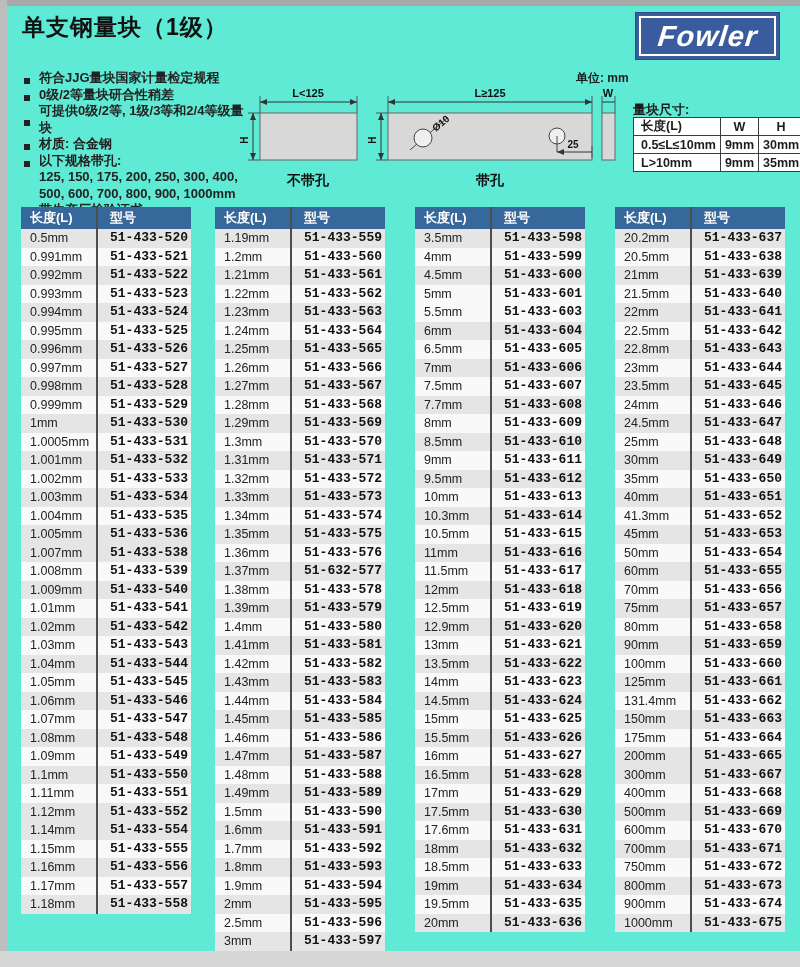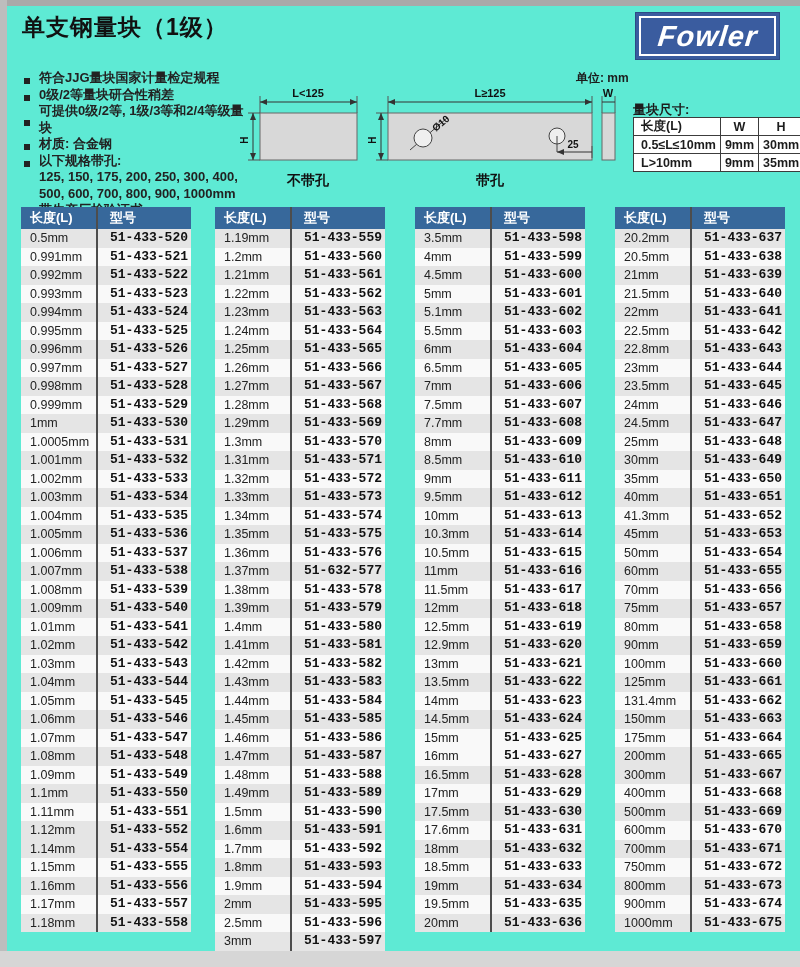--- a/index.html
+++ b/index.html
@@ -230,24 +230,20 @@
         <div class="col-model">51-433-534</div>
       </div>
       <div class="t-row even">
         <div class="col-len">1.004mm</div>
         <div class="col-model">51-433-535</div>
       </div>
       <div class="t-row odd">
         <div class="col-len">1.005mm</div>
         <div class="col-model">51-433-536</div>
       </div>
-      <div class="t-row even">
-        <div class="col-len">1.006mm</div>
-        <div class="col-model">51-433-537</div>
-      </div>
       <div class="t-row odd">
         <div class="col-len">1.007mm</div>
         <div class="col-model">51-433-538</div>
       </div>
       <div class="t-row even">
         <div class="col-len">1.008mm</div>
         <div class="col-model">51-433-539</div>
       </div>
       <div class="t-row odd">
         <div class="col-len">1.009mm</div>
@@ -498,24 +494,20 @@
         <div class="col-model">51-433-599</div>
       </div>
       <div class="t-row odd">
         <div class="col-len">4.5mm</div>
         <div class="col-model">51-433-600</div>
       </div>
       <div class="t-row even">
         <div class="col-len">5mm</div>
         <div class="col-model">51-433-601</div>
       </div>
-      <div class="t-row odd">
-        <div class="col-len">5.1mm</div>
-        <div class="col-model">51-433-602</div>
-      </div>
       <div class="t-row even">
         <div class="col-len">5.5mm</div>
         <div class="col-model">51-433-603</div>
       </div>
       <div class="t-row odd">
         <div class="col-len">6mm</div>
         <div class="col-model">51-433-604</div>
       </div>
       <div class="t-row even">
         <div class="col-len">6.5mm</div>
@@ -593,20 +585,24 @@
         <div class="col-len">14mm</div>
         <div class="col-model">51-433-623</div>
       </div>
       <div class="t-row odd">
         <div class="col-len">14.5mm</div>
         <div class="col-model">51-433-624</div>
       </div>
       <div class="t-row even">
         <div class="col-len">15mm</div>
         <div class="col-model">51-433-625</div>
+      </div>
+      <div class="t-row odd">
+        <div class="col-len">15.5mm</div>
+        <div class="col-model">51-433-626</div>
       </div>
       <div class="t-row even">
         <div class="col-len">16mm</div>
         <div class="col-model">51-433-627</div>
       </div>
       <div class="t-row odd">
         <div class="col-len">16.5mm</div>
         <div class="col-model">51-433-628</div>
       </div>
       <div class="t-row even">

